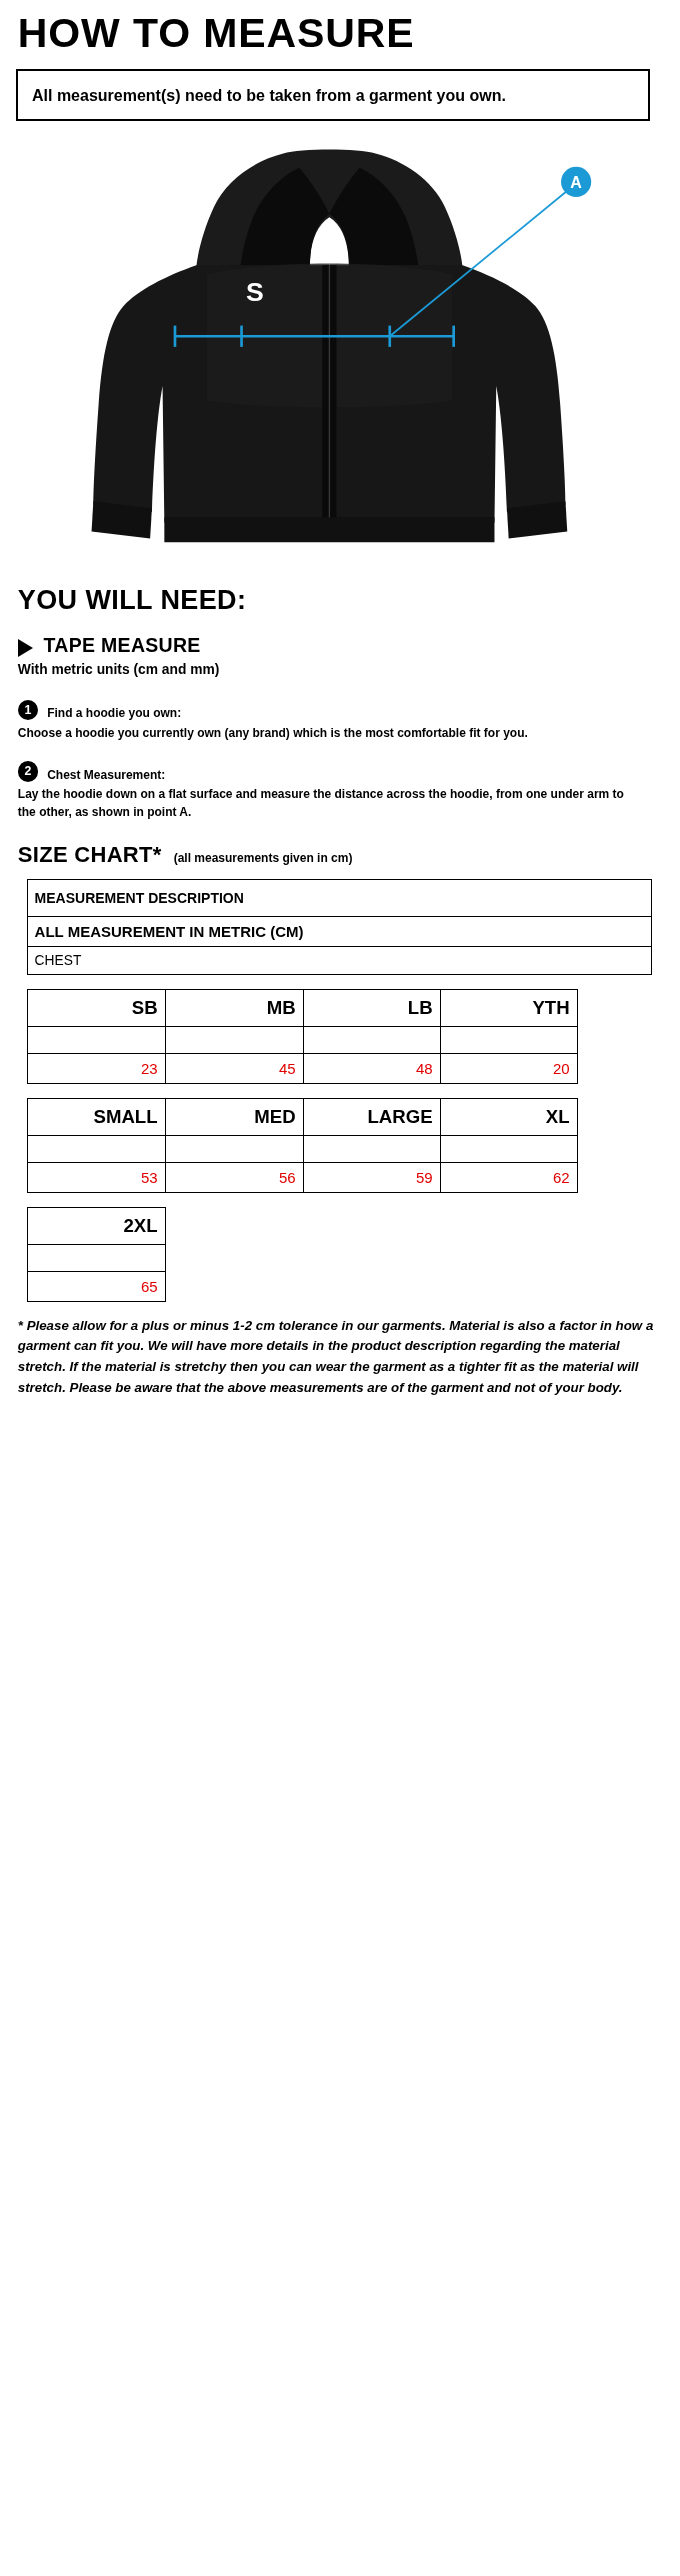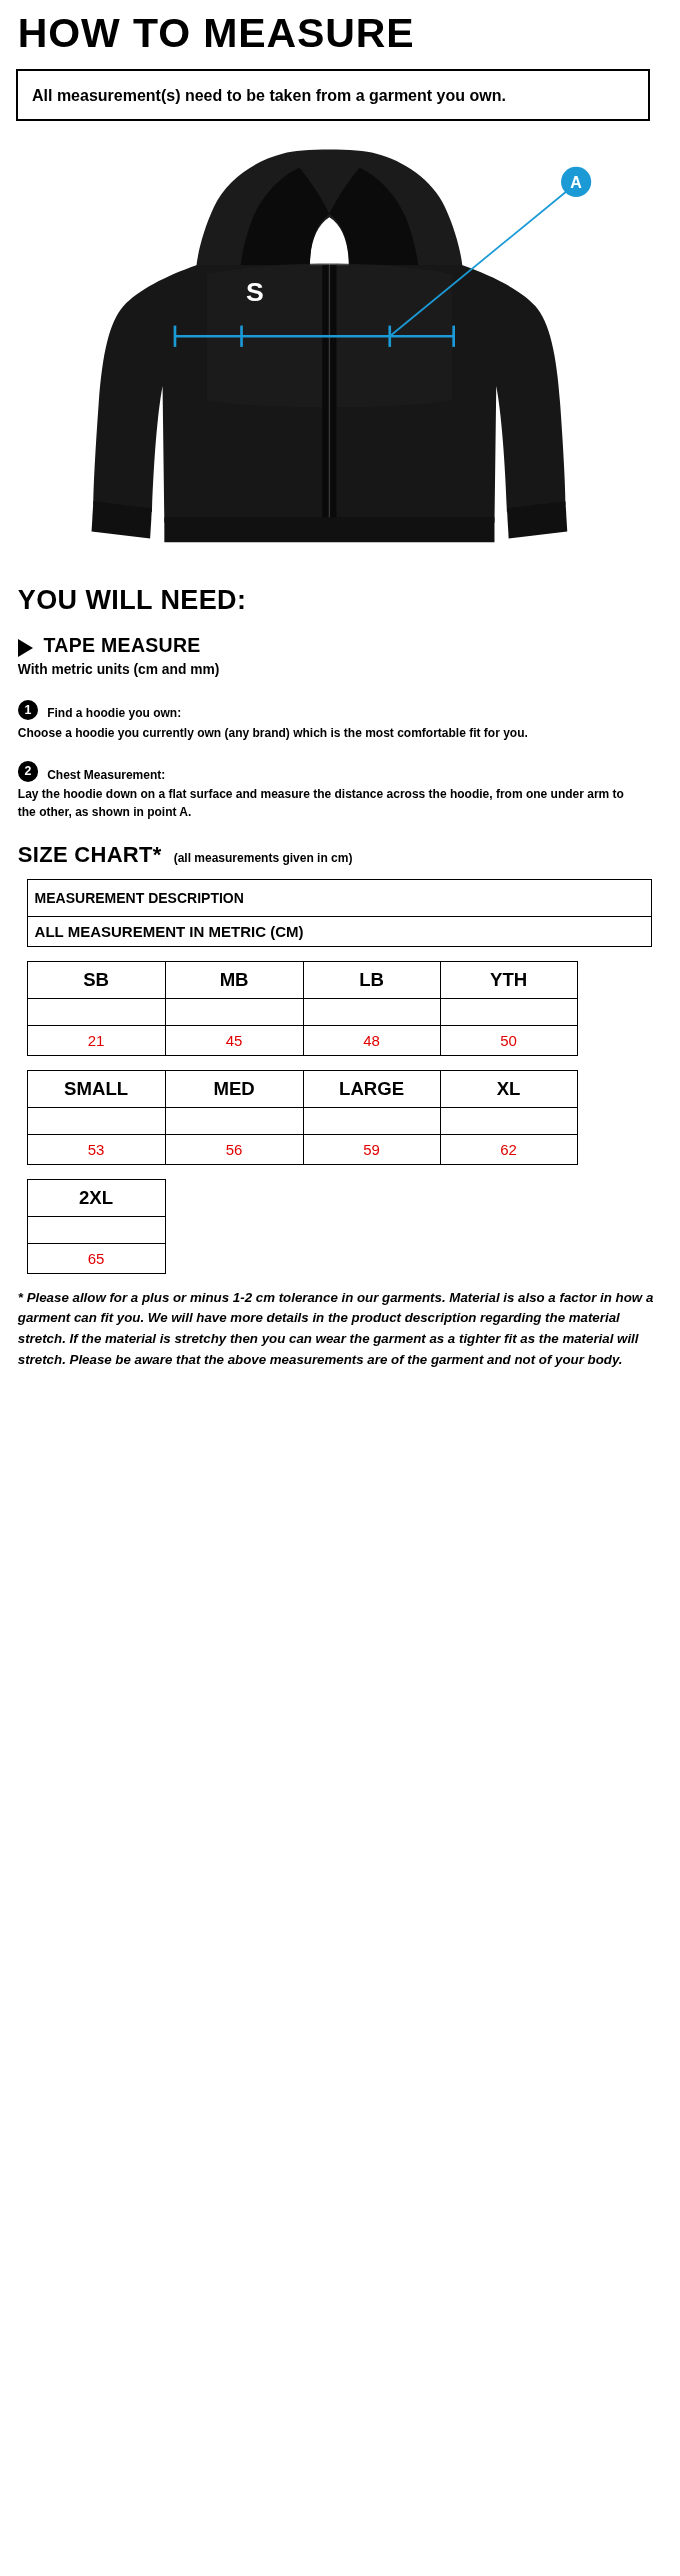--- a/index.html
+++ b/index.html
@@ -141,21 +141,21 @@
     font-size: 15px;
     font-weight: bold;
     height: 30px;
   }
   .desc-chest {
     font-size: 13.8px;
     height: 28px;
   }
 
   .size-table { width: 548px; }
-  .size-table td { text-align: center; }
+  .size-table td { text-align: right; }
   .size-table .hdr {
     font-size: 18.6px;
     font-weight: bold;
     height: 37px;
   }
   .size-table .blank { height: 27px; }
   .size-table .val {
     font-size: 15px;
     color: #e00000;
     height: 30px;
@@ -249,42 +249,45 @@
   </div>
 
   <table class="tbl desc-table">
     <tbody>
       <tr>
         <td class="desc-title">MEASUREMENT DESCRIPTION</td>
       </tr>
       <tr>
         <td class="desc-metric">ALL MEASUREMENT IN METRIC (CM)</td>
       </tr>
+      <tr>
+        <td class="desc-chest">CHEST</td>
+      </tr>
     </tbody>
   </table>
 
   <table class="tbl size-table">
     <tbody>
       <tr>
         <td class="hdr" style="width:138px">SB</td>
         <td class="hdr" style="width:138px">MB</td>
         <td class="hdr" style="width:137px">LB</td>
         <td class="hdr" style="width:137px">YTH</td>
       </tr>
       <tr>
         <td class="blank"></td>
         <td class="blank"></td>
         <td class="blank"></td>
         <td class="blank"></td>
       </tr>
       <tr>
-        <td class="val">21</td>
+        <td class="val">23</td>
         <td class="val">45</td>
         <td class="val">48</td>
-        <td class="val">50</td>
+        <td class="val">20</td>
       </tr>
     </tbody>
   </table>
 
   <table class="tbl size-table">
     <tbody>
       <tr>
         <td class="hdr" style="width:138px">SMALL</td>
         <td class="hdr" style="width:138px">MED</td>
         <td class="hdr" style="width:137px">LARGE</td>

